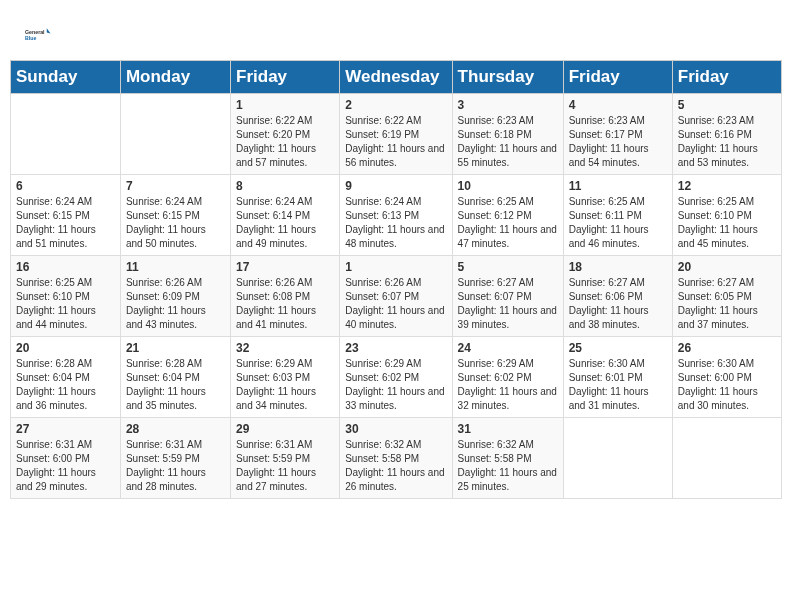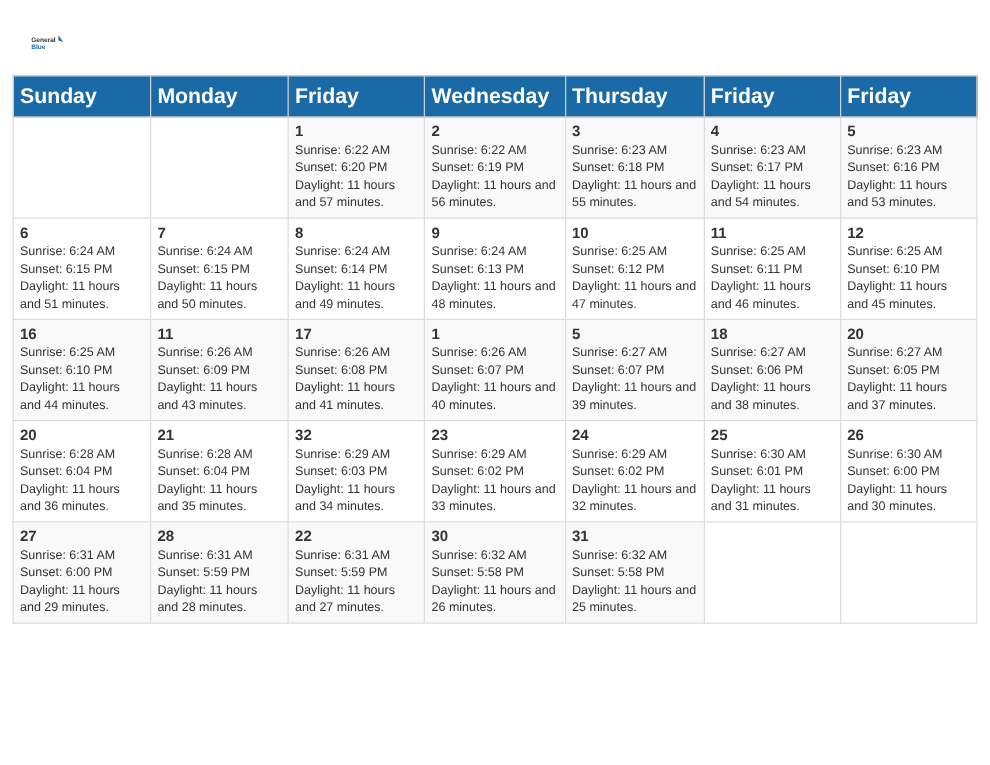--- a/index.html
+++ b/index.html
@@ -282,21 +282,21 @@
 Sunset: 6:00 PM
 Daylight: 11 hours and 29 minutes.</div>
         </td>
         <td>
           <span class="day-num">28</span>
           <div class="day-info" style="white-space: pre-line;">Sunrise: 6:31 AM
 Sunset: 5:59 PM
 Daylight: 11 hours and 28 minutes.</div>
         </td>
         <td>
-          <span class="day-num">22</span>
+          <span class="day-num">29</span>
           <div class="day-info" style="white-space: pre-line;">Sunrise: 6:31 AM
 Sunset: 5:59 PM
 Daylight: 11 hours and 27 minutes.</div>
         </td>
         <td>
           <span class="day-num">30</span>
           <div class="day-info" style="white-space: pre-line;">Sunrise: 6:32 AM
 Sunset: 5:58 PM
 Daylight: 11 hours and 26 minutes.</div>
         </td>

